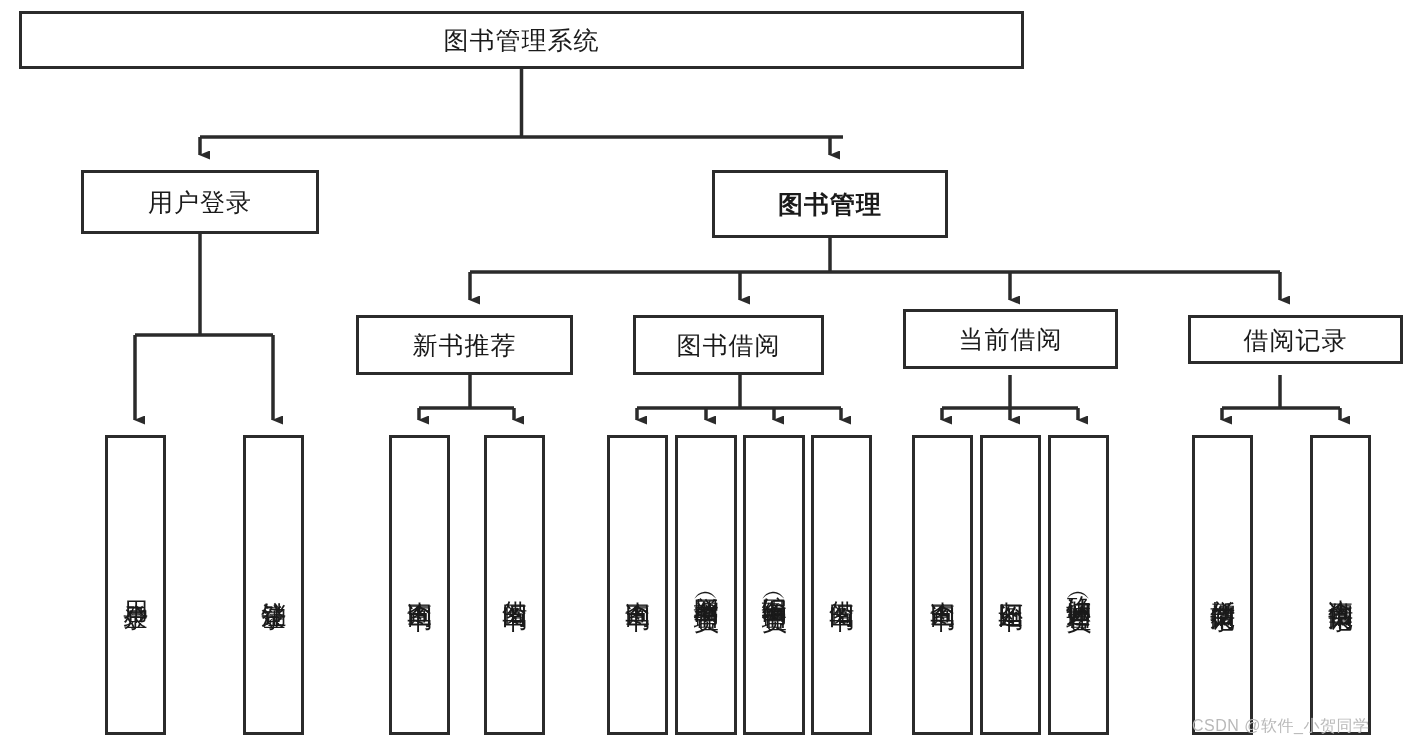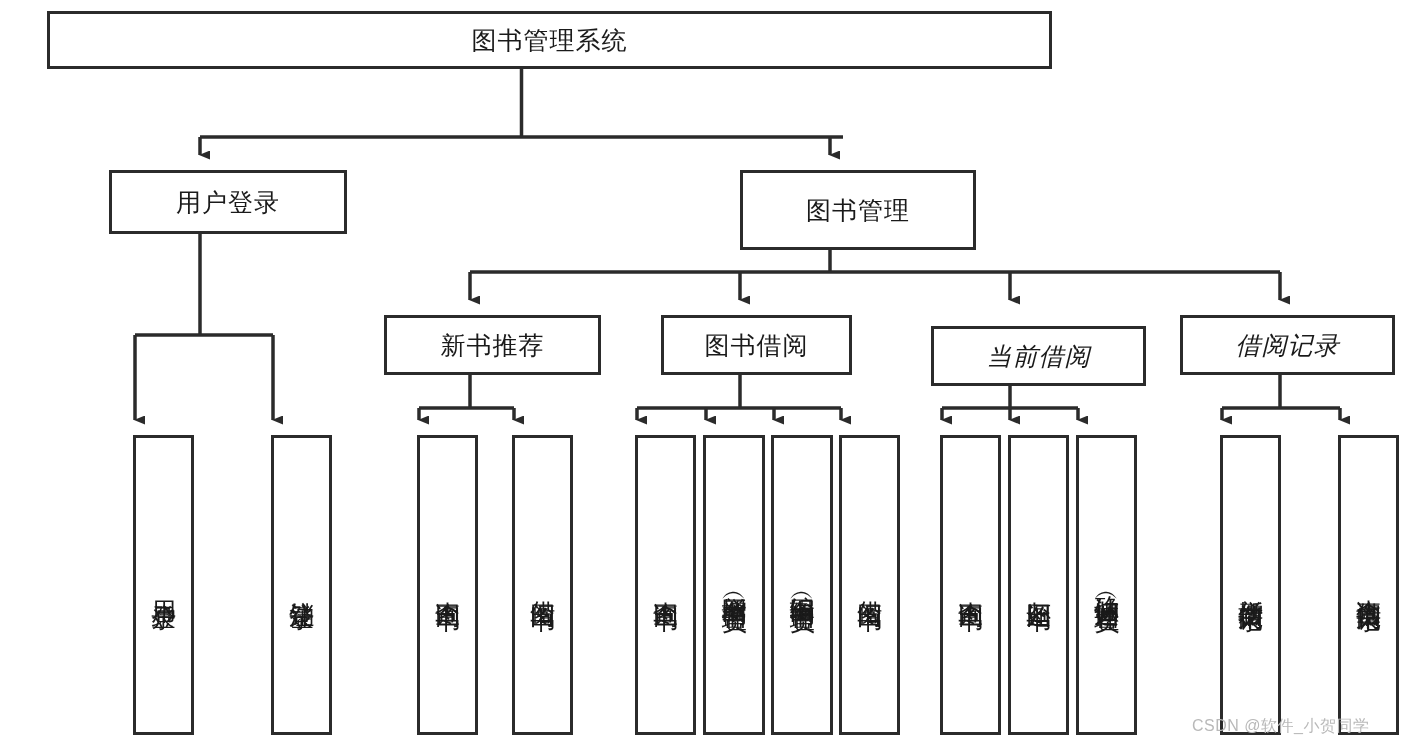--- a/index.html
+++ b/index.html
@@ -19,21 +19,20 @@
   }
   .node {
     position: absolute;
     box-sizing: border-box;
     border: 3px solid #2b2b2b;
     background: #ffffff;
     display: flex;
     align-items: center;
     justify-content: center;
     color: #1a1a1a;
-    margin-left: 28px;
   }
   .node.horiz {
     font-size: 25px;
     letter-spacing: 1px;
     line-height: 1.2;
   }
   .node.vert {
     writing-mode: vertical-rl;
     text-orientation: upright;
     font-size: 25px;
@@ -120,27 +119,27 @@
       <path d="M1222,408 L1340,408"></path>
       <path d="M1222,408 L1222,420" marker-end="url(#arrow)"></path>
       <path d="M1340,408 L1340,420" marker-end="url(#arrow)"></path>
     </g>
   </svg>
 
   <div class="node horiz" id="root-node" style="left: 19px; top: 11px; width: 1005px; height: 58px;">图书管理系统</div>
 
   <div id="level2-container">
       <div class="node horiz" style="left: 81px; top: 170px; width: 238px; height: 64px;">用户登录</div>
-      <div class="node horiz" style="left: 712px; top: 170px; width: 236px; height: 80px;">图书管理</div>
+      <div class="node horiz" style="left: 712px; top: 170px; width: 236px; height: 68px; font-weight: bold;">图书管理</div>
     </div>
   <div id="level3-container">
       <div class="node horiz" style="left: 356px; top: 315px; width: 217px; height: 60px;">新书推荐</div>
       <div class="node horiz" style="left: 633px; top: 315px; width: 191px; height: 60px;">图书借阅</div>
-      <div class="node horiz" style="left: 903px; top: 326px; width: 215px; height: 60px; font-style: italic;">当前借阅</div>
-      <div class="node horiz" style="left: 1152px; top: 315px; width: 215px; height: 60px; font-style: italic;">借阅记录</div>
+      <div class="node horiz" style="left: 903px; top: 309px; width: 215px; height: 60px;">当前借阅</div>
+      <div class="node horiz" style="left: 1188px; top: 315px; width: 215px; height: 49px;">借阅记录</div>
     </div>
   <div id="leaves-container">
       <div class="node vert" style="left: 105px; top: 435px; width: 61px; height: 300px;">
         <span class="vtext">用户登录</span>
       </div>
       <div class="node vert" style="left: 243px; top: 435px; width: 61px; height: 300px;">
         <span class="vtext">注销登录</span>
       </div>
       <div class="node vert" style="left: 389px; top: 435px; width: 61px; height: 300px;">
         <span class="vtext">查询图书</span>

